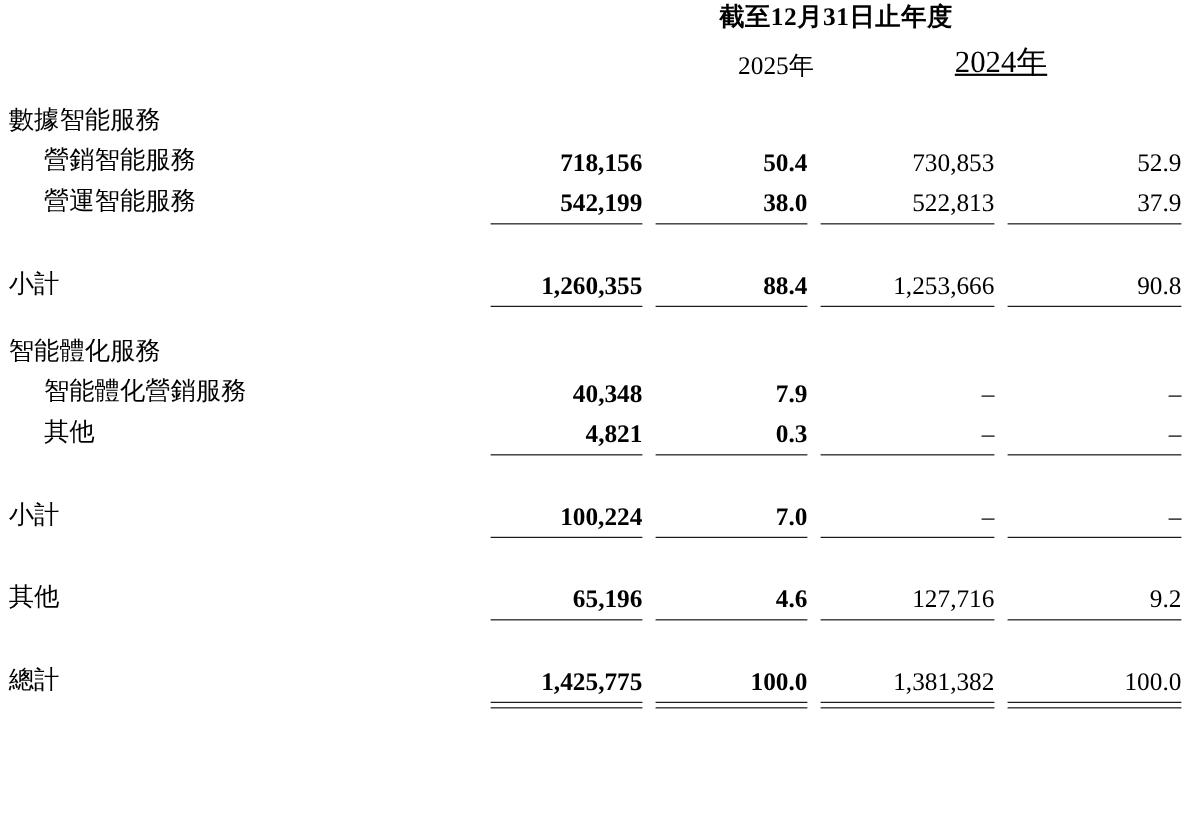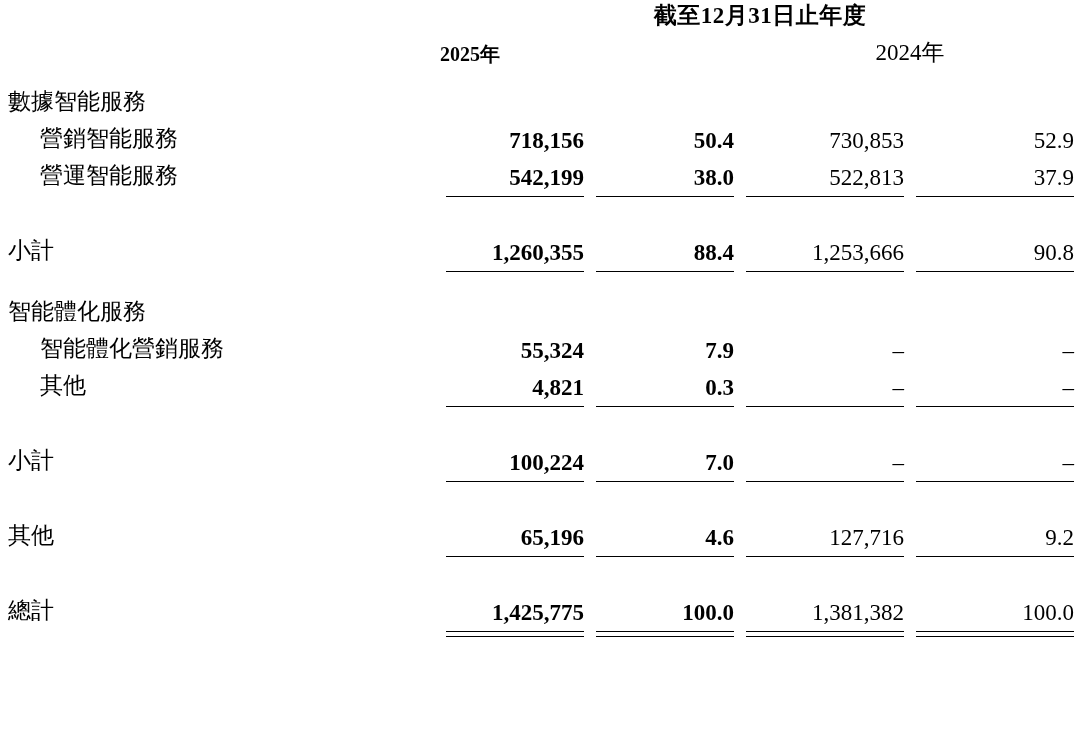--- a/index.html
+++ b/index.html
@@ -40,30 +40,31 @@
   }
 
   .hdr-span {
     text-align: center;
     font-weight: bold;
     font-size: 23px;
     padding-bottom: 6px;
     letter-spacing: 0.5px;
   }
   .hdr-year-bold {
-    text-align: left;
-    font-weight: bold;
-    font-size: 20px;
+    text-align: right;
+    font-weight: normal;
+    font-size: 23px;
     padding-bottom: 4px;
   }
   .hdr-year-plain {
     text-align: center;
     font-weight: normal;
-    font-size: 23px;
+    font-size: 28px;
     padding-bottom: 4px;
+    text-decoration: underline;
   }
   .hdr-unit-bold {
     text-align: right;
     font-weight: bold;
     font-style: normal;
     font-size: 23px;
     padding-bottom: 10px;
     padding-right: 6px;
   }
   .hdr-unit-plain {
@@ -232,21 +233,21 @@
         </tr>
       <tr>
         <td class="cat">智能體化服務</td>
         <td></td>
           <td></td>
           <td></td>
           <td></td>
       </tr>
       <tr>
         <td class="item">智能體化營銷服務</td>
-        <td class="num bold">55,324</td>
+        <td class="num bold">40,348</td>
         <td class="num bold">7.9</td>
         <td class="num">–</td>
         <td class="num">–</td>
       </tr>
       <tr>
         <td class="item">其他</td>
         <td class="num bold">4,821</td>
         <td class="num bold">0.3</td>
         <td class="num">–</td>
         <td class="num">–</td>

